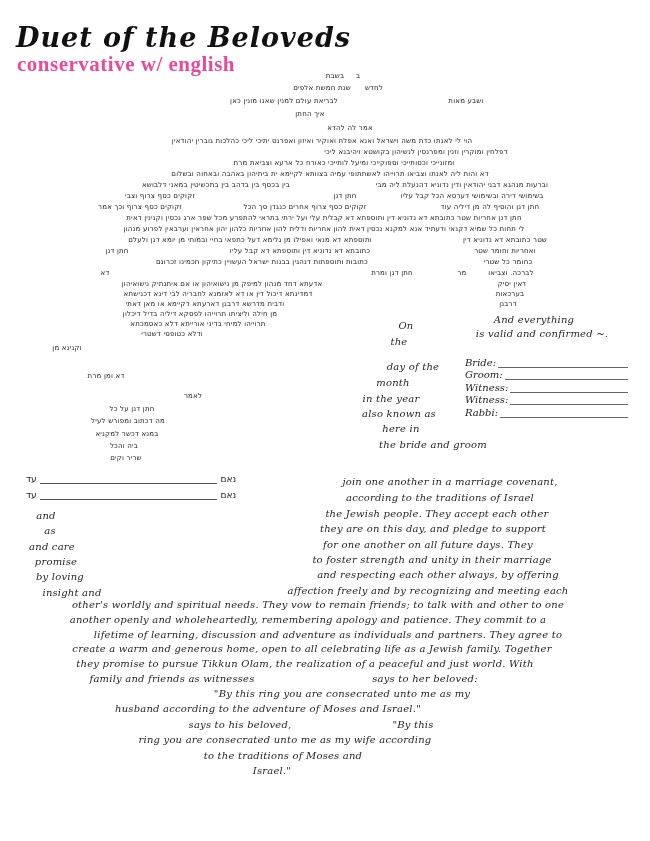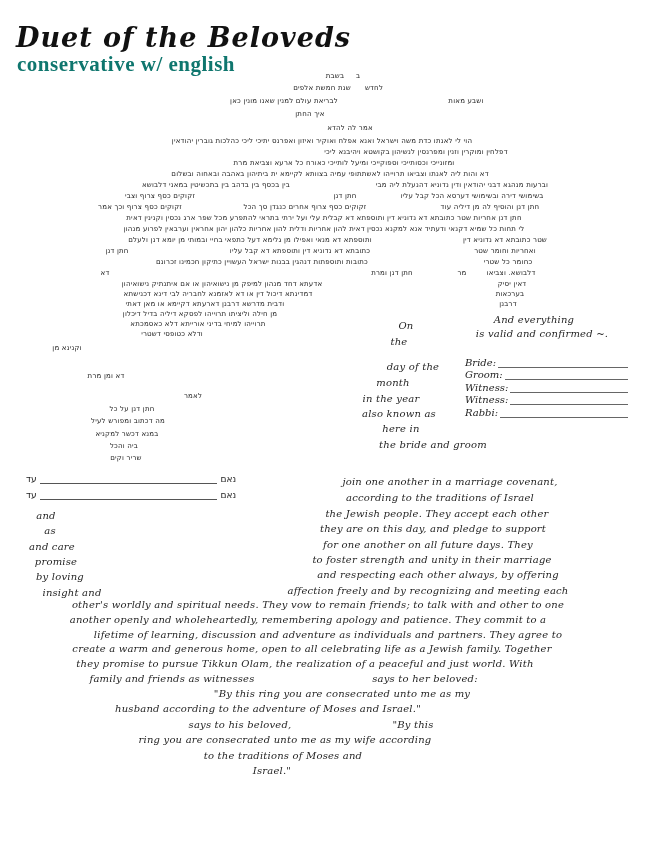--- a/index.html
+++ b/index.html
@@ -1,21 +1,21 @@
 <!DOCTYPE html>
 <html><head>
 <meta charset="utf-8">
 <style>
   html,body{margin:0;padding:0;background:#ffffff;}
   .canvas{position:relative;width:650px;height:841px;background:#ffffff;overflow:hidden;
           font-family:"DejaVu Serif",serif;}
   .title{position:absolute;left:16px;top:22px;font:italic bold 27px "DejaVu Serif",serif;
          color:#111;letter-spacing:1px;}
   .subtitle{position:absolute;left:17px;top:52px;font:bold 21px "Liberation Serif",serif;
-            color:#0f766e;letter-spacing:0.5px;}
+            color:#ec4899;letter-spacing:0.5px;}
   .hfrag{position:absolute;transform:translateX(-50%);direction:rtl;white-space:nowrap;
          font:7px "DejaVu Sans",sans-serif;letter-spacing:0.2px;color:#1c1c1c;line-height:1;}
   .efrag{position:absolute;transform:translateX(-50%);white-space:nowrap;
          font:italic 10px "DejaVu Serif",serif;letter-spacing:0.2px;color:#1f1f1f;line-height:1;}
   #form-panel{position:absolute;left:465px;top:355px;width:163px;}
   .form-row{display:flex;align-items:flex-end;height:12.6px;}
   .form-label{font:italic 10px "DejaVu Serif",serif;color:#222;white-space:nowrap;
               padding-right:2px;line-height:1;}
   .form-line{flex:1;border-bottom:1px solid #666;height:10px;}
   #signature-rows{position:absolute;left:26px;top:468px;width:210px;}
@@ -54,21 +54,21 @@
       <span class="hfrag" style="left: 140px; top: 204px;">זקוקים כסף צרוף וכך אמר</span>
       <span class="hfrag" style="left: 324px; top: 215px; text-align: right;">חתן דנן אחריות שטר כתובתא דא נדוניא דין ותוספתא דא קבלית עלי ועל ירתי בתראי להתפרע מכל שפר ארג נכסין וקנינין דאית</span>
       <span class="hfrag" style="left: 324px; top: 226px;">לי תחות כל שמיא דקנאי ודעתיד אנא למקנא נכסין דאית להון אחריות ודלית להון אחריות כלהון יהון אחראין וערבאין לפרוע מנהון</span>
       <span class="hfrag" style="left: 505px; top: 237px;">שטר כתובתא דא נדוניא דין</span>
       <span class="hfrag" style="left: 250px; top: 237px;">ותוספתא דא מנאי ואפילו מן גלימא דעל כתפאי בחיי ובמותי מן יומא דנן ולעלם</span>
       <span class="hfrag" style="left: 505px; top: 248px;">ואחריות וחומר שטר</span>
       <span class="hfrag" style="left: 300px; top: 248px;">כתובתא דא נדוניא דין ותוספתא דא קבל עליו</span>
       <span class="hfrag" style="left: 117px; top: 248px;">חתן דנן</span>
       <span class="hfrag" style="left: 508px; top: 259px;">כחומר כל שטרי</span>
       <span class="hfrag" style="left: 262px; top: 259px;">כתובות ותוספתות דנהגין בבנות ישראל העשויין כתיקון חכמינו זכרונם</span>
-      <span class="hfrag" style="left: 511px; top: 270px;">דלבושא. וצביאו</span>
+      <span class="hfrag" style="left: 511px; top: 270px;">לברכה. וצביאו</span>
       <span class="hfrag" style="left: 462px; top: 270px;">מר</span>
       <span class="hfrag" style="left: 392px; top: 270px;">חתן דנן ומרת</span>
       <span class="hfrag" style="left: 105px; top: 270px;">דא</span>
       <span class="hfrag" style="left: 512px; top: 281px;">דאין יסיק</span>
       <span class="hfrag" style="left: 222px; top: 281px;">אדעתא דחד מנהון למיפק מן נישואיהון או אם איתנתיק נישואיהון</span>
       <span class="hfrag" style="left: 510px; top: 291px;">בערכאות</span>
       <span class="hfrag" style="left: 218px; top: 291px;">דמדינתא דיכול דין או דא לאזמנא לחבריה לבי דינא דכנישתא</span>
       <span class="hfrag" style="left: 508px; top: 301px;">דרבנן</span>
       <span class="hfrag" style="left: 205px; top: 301px;">ודבית מדרשא דרבנן דארעתא דקיימא או מאן דאתי</span>
       <span class="hfrag" style="left: 200px; top: 311px;">מן חילה וליציתו תרוייהו לפסקא דיליה בדיל דיכלון</span>

